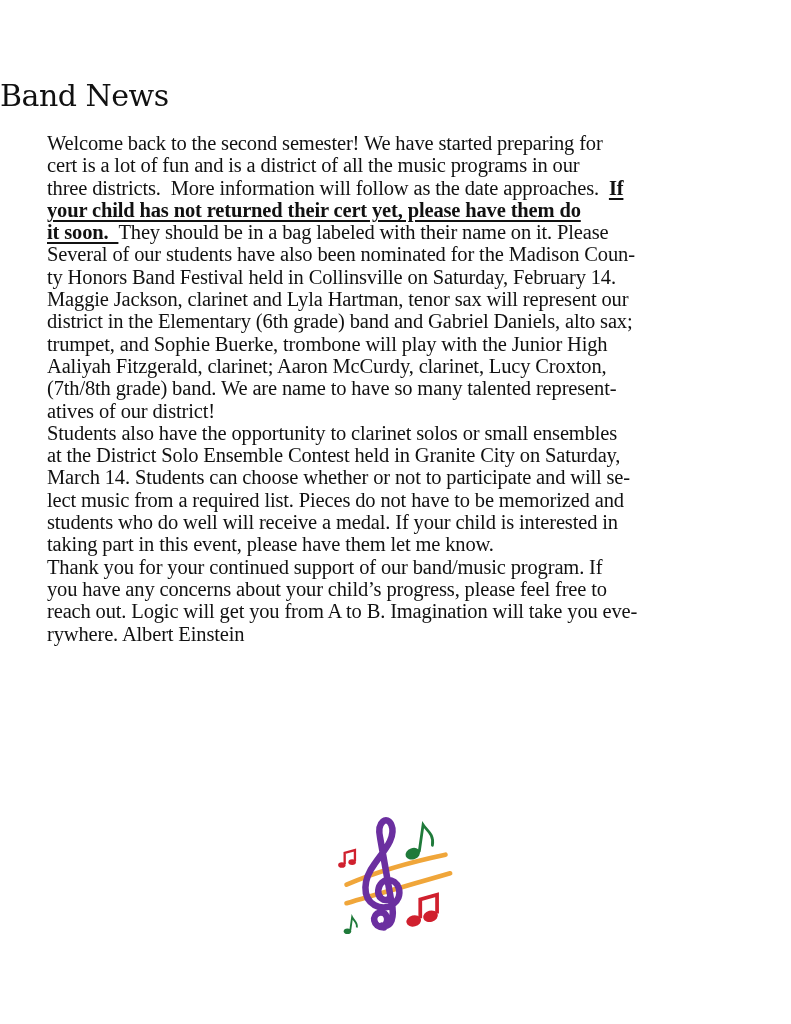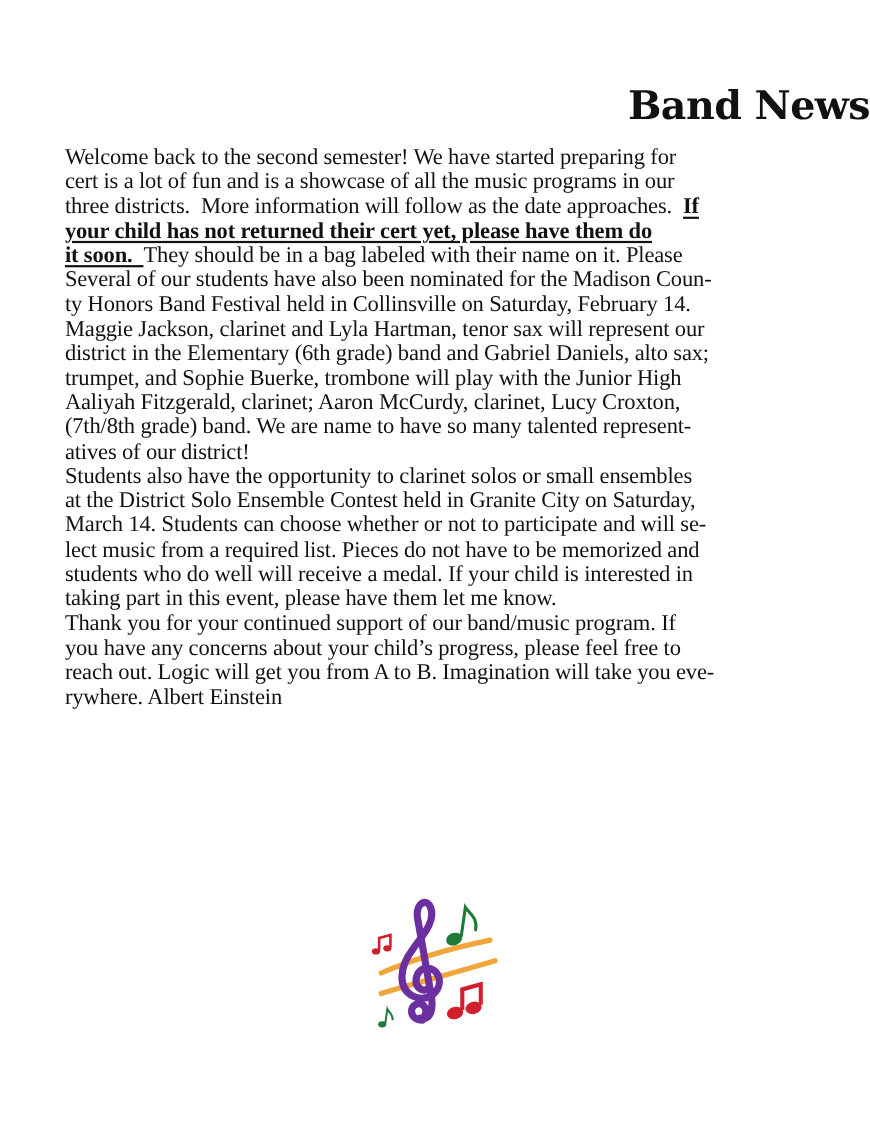--- a/index.html
+++ b/index.html
@@ -12,32 +12,32 @@
       height: 1024px;
       position: relative;
       overflow: hidden;
       color: #111111;
     }
     .title {
       position: absolute;
       top: 76px;
       left: 0;
       width: 791px;
-      text-align: right;
+      text-align: left;
       font-family: "DejaVu Serif", serif;
-      font-weight: bold;
-      font-size: 36px;
+      font-weight: normal;
+      font-size: 30px;
       letter-spacing: -0.5px;
       margin: 0;
       line-height: 40px;
     }
     .body-text {
       position: absolute;
       top: 132px;
-      left: 59px;
+      left: 47px;
       width: 700px;
       font-family: "Liberation Serif", serif;
       font-size: 20.5px;
       line-height: 22.3px;
       letter-spacing: -0.15px;
     }
     .line {
       white-space: nowrap;
       display: block;
     }
@@ -57,21 +57,21 @@
   </style>
 </head>
 <body>
 
 <h1 class="title">Band News</h1>
 
 <div class="body-text">
 
   <div>
     <span class="line">Welcome back to the second semester!  We have started preparing for</span>
-    <span class="line">cert is a lot of fun and is a showcase of all the music programs in our</span>
+    <span class="line">cert is a lot of fun and is a district of all the music programs in our</span>
     <span class="line"><span style="white-space:pre">three districts.  More information will follow as the date approaches.  </span><span class="emph">If</span></span>
     <span class="line"><span class="emph">your child has not returned their cert yet, please have them do</span></span>
     <span class="line"><span class="emph" style="white-space:pre">it soon.  </span><span>They should be in a bag labeled with their name on it. Please</span></span>
   </div>
 
   <div>
     <span class="line">Several of our students have also been nominated for the Madison Coun-</span>
     <span class="line">ty Honors Band Festival held in Collinsville on Saturday, February 14.</span>
     <span class="line">Maggie Jackson, clarinet and Lyla Hartman, tenor sax will represent our</span>
     <span class="line">district in the Elementary (6th grade) band and Gabriel Daniels, alto sax;</span>

